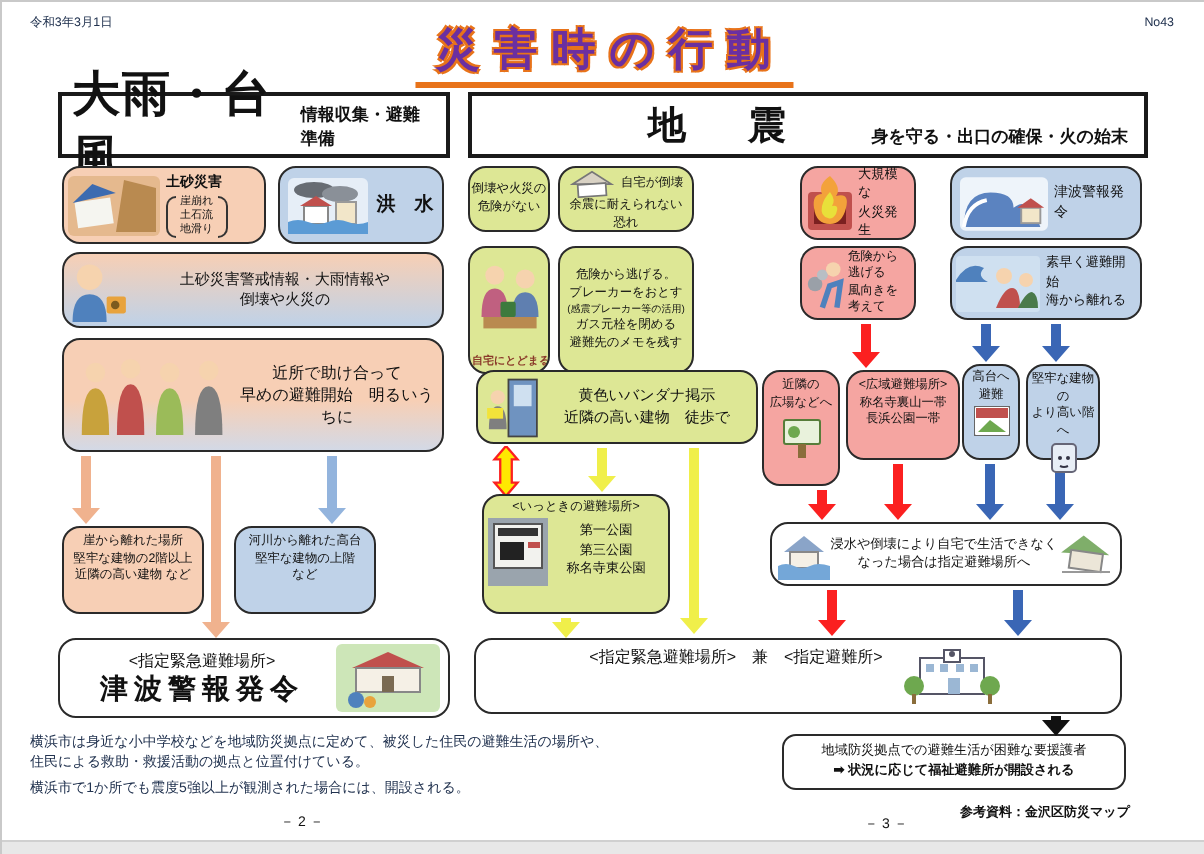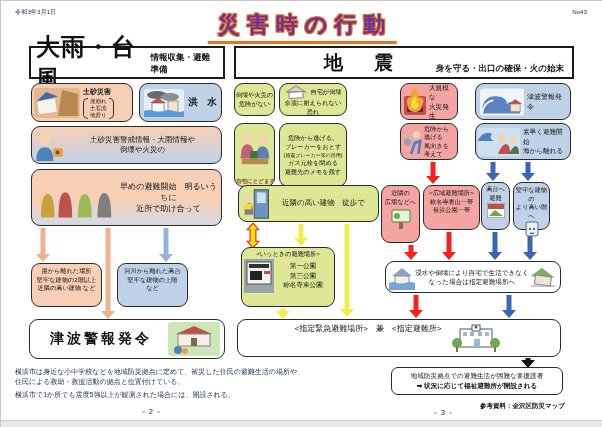--- a/index.html
+++ b/index.html
@@ -121,22 +121,22 @@
           <path d="M5 42 Q5 18 12 18 Q19 18 19 42Z" fill="#c8a23c"></path>
           <circle cx="30" cy="8" r="5" fill="#f6d3ae"></circle>
           <path d="M23 42 Q23 16 30 16 Q37 16 37 42Z" fill="#c0504d"></path>
           <circle cx="50" cy="10" r="5" fill="#f6d3ae"></circle>
           <path d="M43 42 Q43 18 50 18 Q57 18 57 42Z" fill="#9bbb59"></path>
           <circle cx="70" cy="9" r="5" fill="#f6d3ae"></circle>
           <path d="M63 42 Q63 17 70 17 Q77 17 77 42Z" fill="#7f7f7f"></path>
         </svg>
     </span>
     <div class="c" style="flex:1;">
+      <div class="t8">近所で助け合って</div>
       <div class="t8">早めの避難開始　明るいうちに</div>
-      <div class="t8">近所で助け合って</div>
     </div>
   </div>
 
   <div class="arr salmonA" style="left:35px;top:227px;height:34px;">
       <i class="shaft" style="height:26px;"></i>
       <i class="head"></i>
     </div>
   <div class="arr salmonA" style="left:100px;top:227px;height:91px;">
       <i class="shaft" style="height:83px;"></i>
       <i class="head"></i>
@@ -153,20 +153,21 @@
   </div>
 
   <div class="box lblue" style="left:116px;top:262px;width:71px;height:44px;padding:3px 2px;z-index:2;">
     <div class="t6 c">河川から離れた高台</div>
     <div class="t6 c">堅牢な建物の上階</div>
     <div class="t6 c">など</div>
   </div>
 
   <div class="box whitebg" style="left:28px;top:318px;width:196px;height:40px;display:flex;align-items:center;padding:2px 4px;z-index:2;">
     <div style="flex:1;" class="c">
+      <div class="t8">&lt;指定緊急避難場所&gt;</div>
       <div class="b" style="font-size:14px;letter-spacing:3px;">津波警報発令</div>
     </div>
     <span>
       <svg width="52" height="34" viewBox="0 0 52 34">
           <rect width="52" height="34" rx="3" fill="#cde6b8"></rect>
           <path d="M8 12 L26 4 L44 12 Z" fill="#c0504d"></path>
           <rect x="10" y="12" width="32" height="12" fill="#f5f0e6" stroke="#888"></rect>
           <rect x="23" y="16" width="6" height="8" fill="#7a6a52"></rect>
           <circle cx="10" cy="28" r="4" fill="#4f81bd"></circle>
           <circle cx="17" cy="29" r="3" fill="#e8a33d"></circle>
@@ -297,20 +298,21 @@
     <span>
       <svg width="30" height="32" viewBox="0 0 32 36">
           <rect x="14" y="2" width="16" height="32" fill="#6f93c0" stroke="#444"></rect>
           <rect x="17" y="5" width="10" height="12" fill="#cfe0f0"></rect>
           <circle cx="8" cy="12" r="4" fill="#f6d3ae"></circle>
           <path d="M3 30 Q3 17 8 17 Q13 17 13 30Z" fill="#7f7f7f"></path>
           <rect x="2" y="18" width="9" height="6" fill="#f2e33a"></rect>
         </svg>
     </span>
     <div class="c" style="flex:1;">
+      <div class="t75">黄色いバンダナ掲示</div>
       <div class="t75">近隣の高い建物　徒歩で</div>
     </div>
   </div>
   <div class="box pink c" style="left:380px;top:184px;width:39px;height:58px;padding:3px 1px;z-index:2;">
     <div class="t6">近隣の</div>
     <div class="t6">広場などへ</div>
     <span style="display:inline-block;margin-top:2px;">
       <svg width="22" height="22" viewBox="0 0 22 22">
           <rect x="2" y="2" width="18" height="12" rx="1" fill="#e9f2dc" stroke="#577d3a"></rect>
           <rect x="9" y="14" width="4" height="7" fill="#8a6d3b"></rect>

